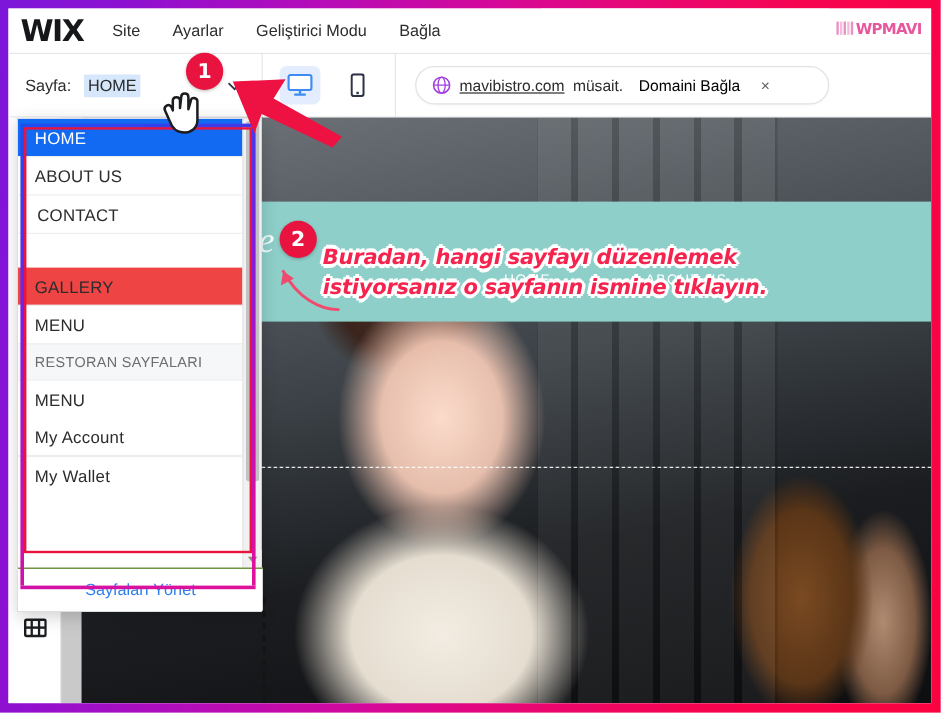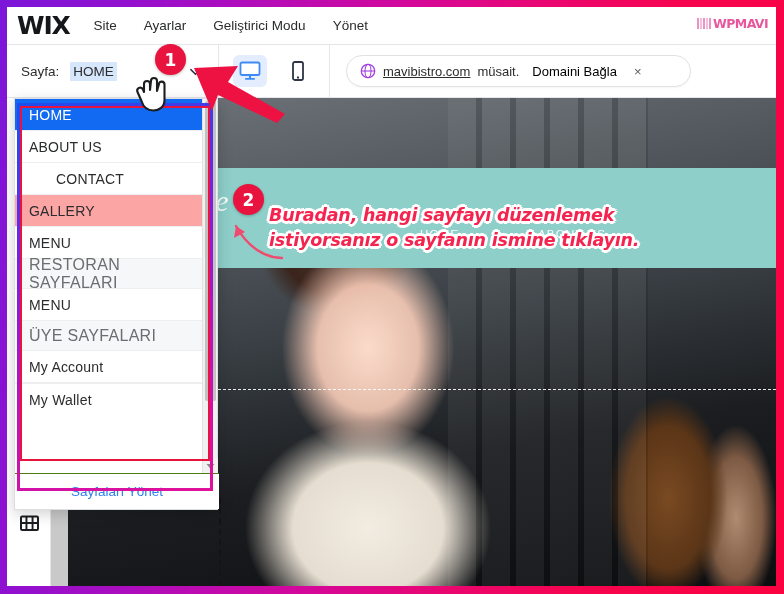--- a/index.html
+++ b/index.html
@@ -207,26 +207,26 @@
   #dd-list {
     position: absolute; left: 0; top: 0; width: 188px; height: 375px;
     overflow: hidden;
   }
   .dd-item {
     height: 31px; display: flex; align-items: center;
     padding-left: 14px;
     font-size: 14px; color: #2b2c2e; letter-spacing: .2px;
   }
   .dd-item.selected { background: #1269f2; color: #ffffff; }
-  .dd-item.hover { background: #fca5a5; }
-  .dd-item.indent { padding-left: 41px; }
+  .dd-item.hover { background: #ef4444; margin-top: 28px; }
+  .dd-item.indent { padding-left: 16px; }
   .dd-sep { height: 1px; background: #eceef0; margin: 0; }
   .dd-group {
     height: 31px; display: flex; align-items: center; padding-left: 14px;
-    font-size: 16px; color: #6b6d71; letter-spacing: .3px;
+    font-size: 12px; color: #6b6d71; letter-spacing: .3px;
     background: #f6f7f8; border-top: 1px solid #eceef0; border-bottom: 1px solid #eceef0;
   }
   #dd-footer {
     position: absolute; left: 0; bottom: 0; width: 204px; height: 36px;
     border-top: 1px solid #4d7c0f;
     display: flex; align-items: center; justify-content: center;
     background: #ffffff;
   }
   #dd-footer-link { font-size: 13.5px; color: #2d7ff0; }
 
@@ -297,21 +297,21 @@
 <div id="frame">
   <div id="inner">
 
     <div id="ghost-tab"></div>
 
     <div id="topbar">
       <div id="wix-logo">WIX</div>
       <div class="topmenu">Site</div>
       <div class="topmenu">Ayarlar</div>
       <div class="topmenu">Geliştirici Modu</div>
-      <div class="topmenu">Yönet</div>
+      <div class="topmenu">Bağla</div>
 
       <div id="wm-logo">
         <div id="wm-bars">
           <i></i>
             <i></i>
             <i></i>
             <i></i>
             <i></i>
         </div>
         <div id="wm-text">WPMAVI</div>
@@ -391,21 +391,20 @@
         <div class="dd-sep"></div>
         <div class="dd-item indent">CONTACT</div>
         <div class="dd-sep"></div>
         <div class="dd-item hover">GALLERY</div>
         <div class="dd-sep"></div>
         <div class="dd-item">MENU</div>
 
         <div class="dd-group">RESTORAN SAYFALARI</div>
         <div class="dd-item">MENU</div>
 
-        <div class="dd-group">ÜYE SAYFALARI</div>
         <div class="dd-item">My Account</div>
         <div class="dd-sep"></div>
         <div class="dd-sep"></div>
         <div class="dd-item">My Wallet</div>
       </div>
 
       <div id="dd-scroll">
         <div id="dd-thumb"></div>
         <div id="dd-arrow">
           <svg width="9" height="7" viewBox="0 0 9 7">

